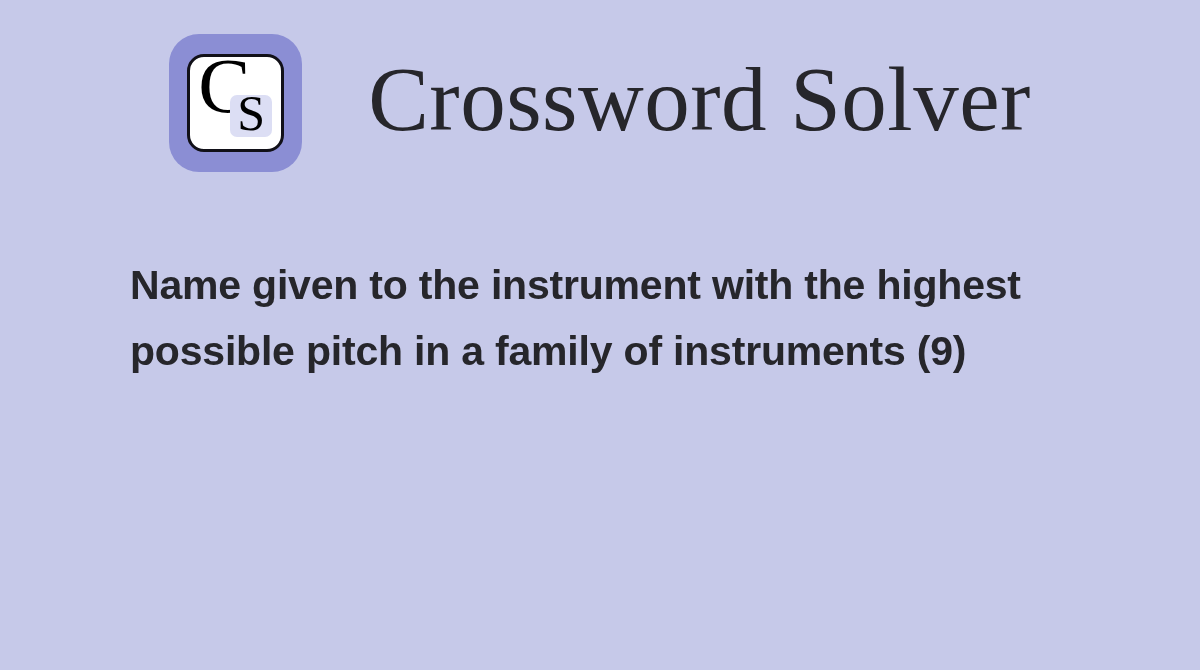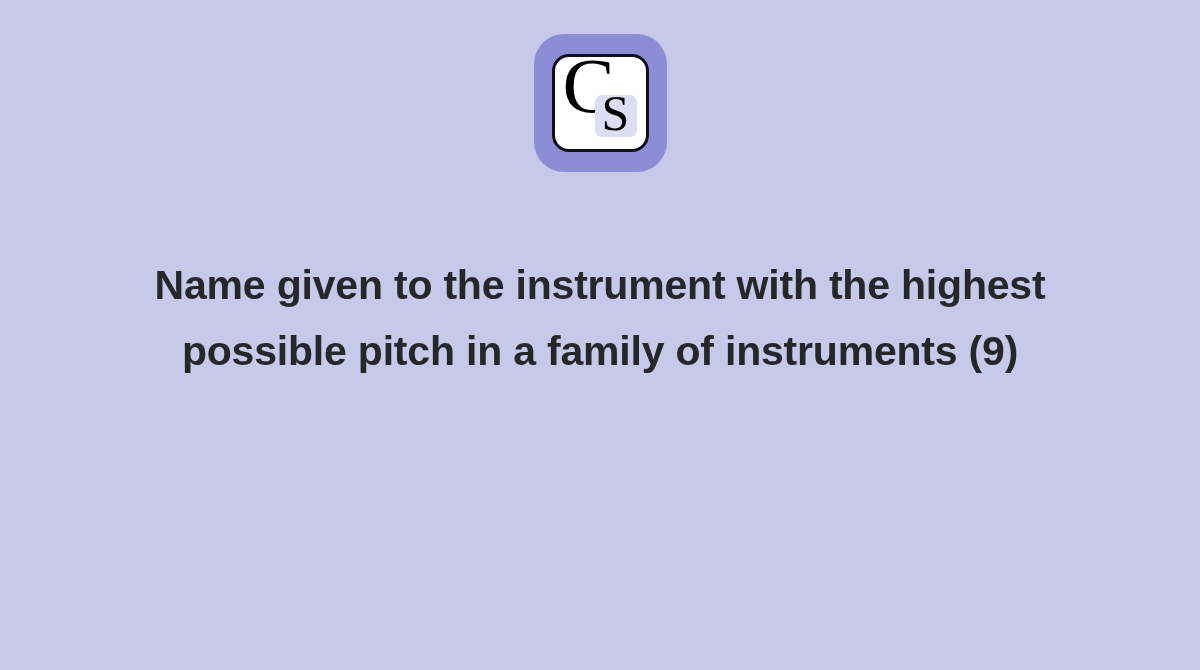--- a/index.html
+++ b/index.html
@@ -93,21 +93,21 @@
   }
 
   
   .clue-heading {
     position: absolute;
     left: 50%;
     transform: translateX(-50%);
     top: 252px;
     width: 940px;
     margin: 0;
-    text-align: center;
+    text-align: left;
     font-family: "Liberation Sans", sans-serif;
     font-weight: bold;
     font-size: 41px;
     line-height: 66px;
     color: #26262b;
     letter-spacing: -0.2px;
   }
   .clue-heading .suffix {
     display: block;
   }
@@ -120,20 +120,21 @@
   <div class="brand">
 
     <div class="logo-frame">
       <div class="logo-tile">
         <span class="logo-c">C</span>
         <span class="logo-s-box"></span>
         <span class="logo-s">S</span>
       </div>
     </div>
 
+    <h1 class="brand-title">Crossword Solver</h1>
 
   </div>
 
   <h2 class="clue-heading">
     <span>Name given to the instrument with the highest possible pitch in a family of instruments (9)</span>
   </h2>
 
 </div>
 
 </body></html>

